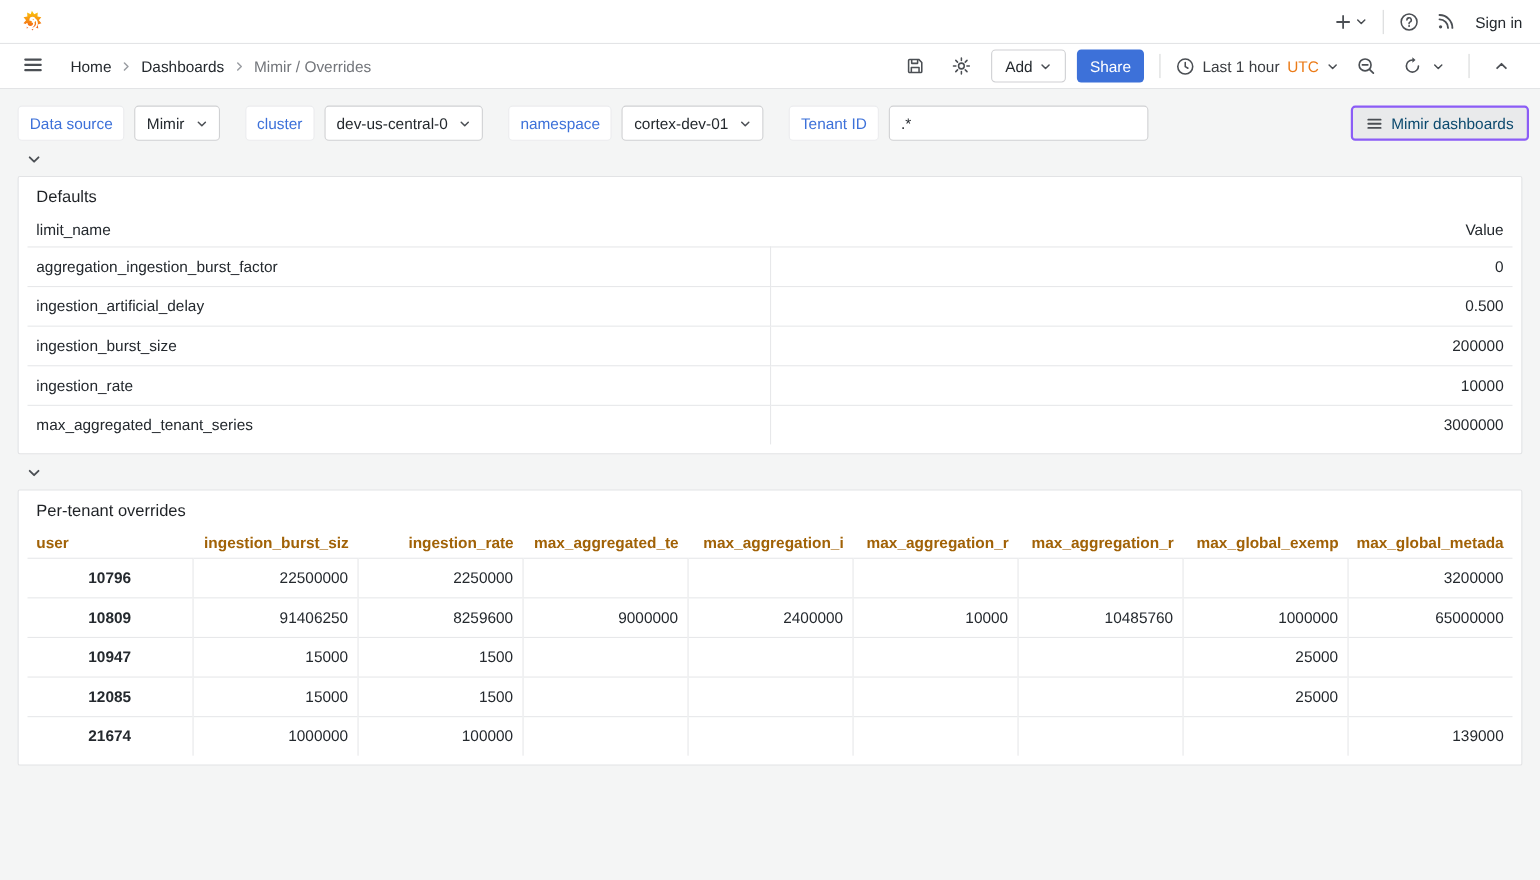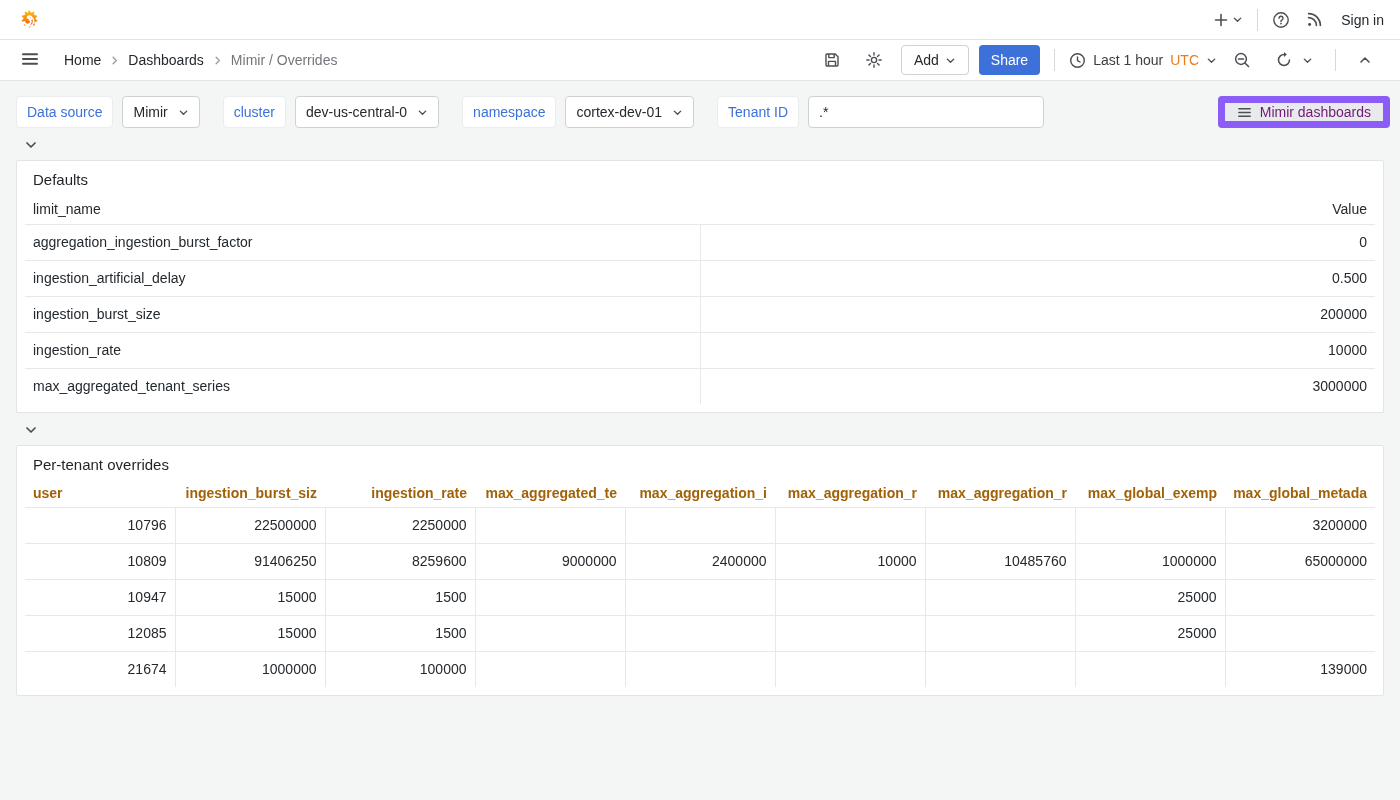--- a/index.html
+++ b/index.html
@@ -48,21 +48,21 @@
   
   .controls { display:flex; align-items:center; padding:15px 10px 0 16px; gap:9px; }
   .var-label { height:32px; display:inline-flex; align-items:center; padding:0 10px;
     border:1px solid #ebecee; border-radius:4px; background:#fff; color:#3d71d9; font-size:14px; }
   .var-value { height:32px; display:inline-flex; align-items:center; gap:10px; padding:0 10px;
     border:1px solid #d0d1d3; border-radius:4px; background:#fff; color:#24292e; font-size:14px; cursor:pointer; }
   .var-group { display:flex; align-items:center; gap:9px; margin-right:14px; }
   .var-input { height:32px; width:236px; border:1px solid #d0d1d3; border-radius:4px; background:#fff;
     color:#24292e; font-size:14px; padding:0 10px; font-family:inherit; }
   .dash-link-btn { margin-left:auto; height:32px; display:inline-flex; align-items:center; gap:8px;
-    padding:0 12px; border:7px solid #8b5cf6; border-radius:4px; background:#e9eaeb; color:#701a75;
+    padding:0 12px; border:2px solid #8b5cf6; border-radius:4px; background:#e9eaeb; color:#0c4a6e;
     font-size:14px; font-weight:500; cursor:pointer; }
 
   
   .row-toggle { background:none; border:none; cursor:pointer; color:#2f3236;
     padding:2px; margin:8px 0 6px 22px; display:inline-flex; }
   .panel { margin:0 16px; background:#fff; border:1px solid #e2e3e5; border-radius:2px; }
   .panel-title { font-size:15px; font-weight:500; color:#1f2226; padding:10px 16px 6px 16px; }
   .tbl-wrap { padding:0 8px 8px 8px; }
 
   table { border-collapse:collapse; table-layout:fixed; }
@@ -73,21 +73,21 @@
   .defaults-table td.name { border-right:1px solid #e7e8ea; }
   .defaults-table .num, .defaults-table th.num { text-align:right; }
   .defaults-table th { text-align:left; }
 
   .ov-table { width:1350px; }
   .ov-table th { height:28px; padding:0 8px; font-weight:700; color:#a16207; text-align:right;
     white-space:nowrap; overflow:hidden; }
   .ov-table th:first-child { text-align:left; }
   .ov-table td { height:36px; padding:0 8px; border-top:1px solid #e7e8ea; text-align:right;
     white-space:nowrap; overflow:hidden; color:#24292e; }
-  .ov-table td:first-child { text-align:right; }
+  .ov-table td:first-child { text-align:center;font-weight:bold; }
   .ov-table td + td { border-left:1px solid #e7e8ea; }
 </style>
 </head>
 <body>
 
 
 
 
 <header class="topnav">
   <span class="logo icon">

